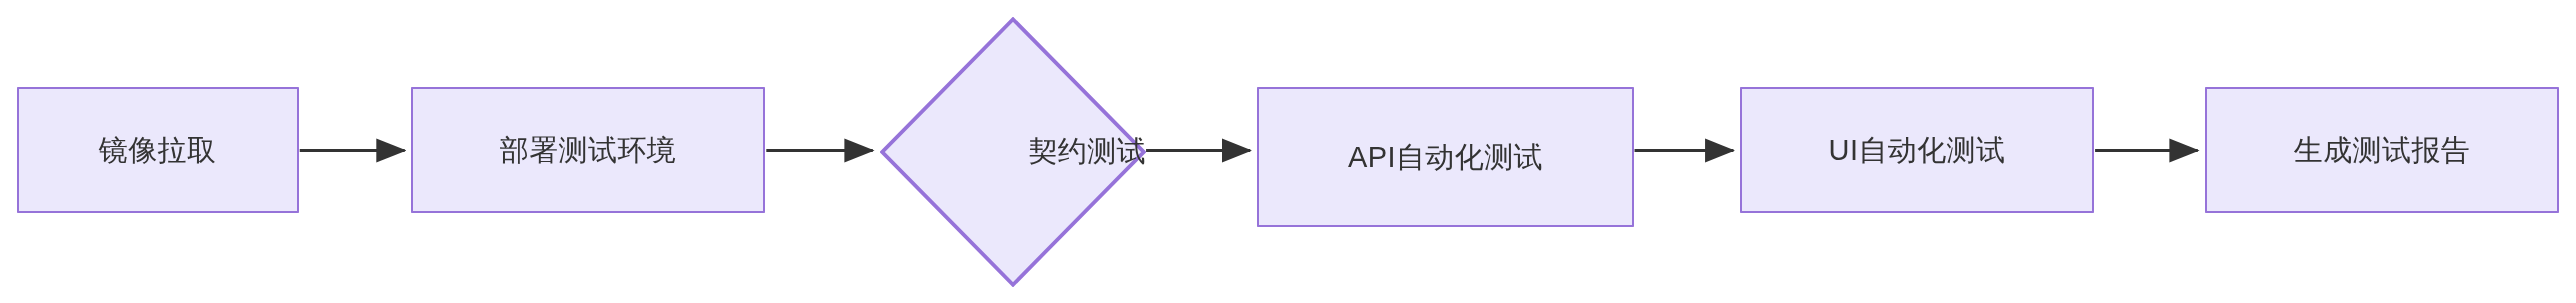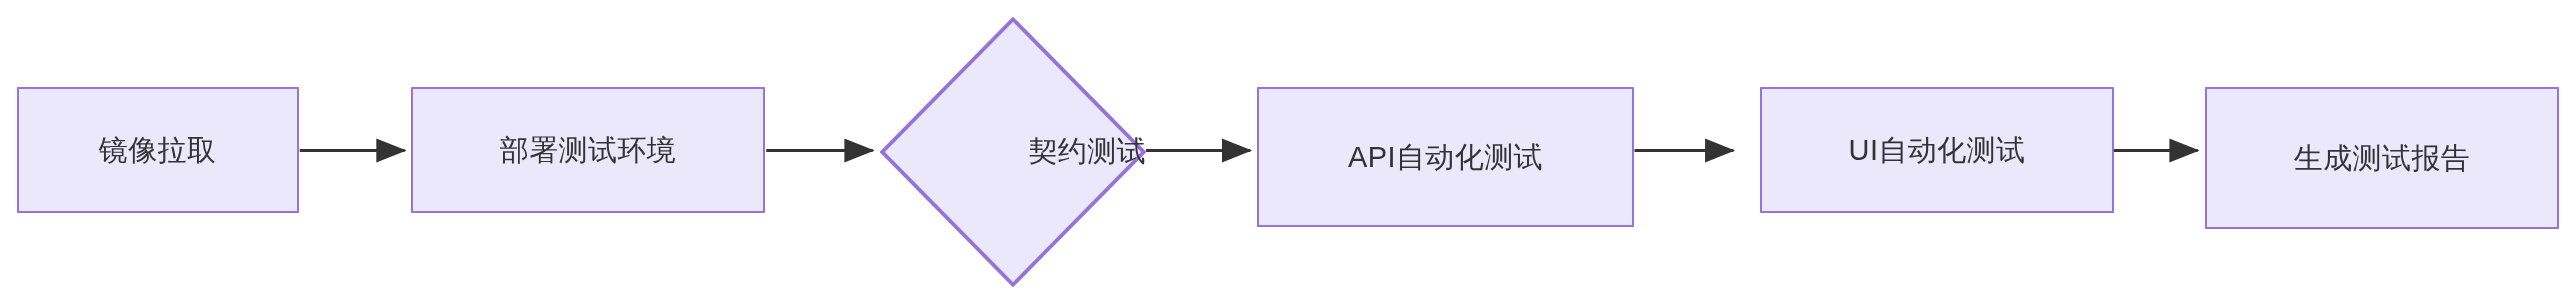--- a/index.html
+++ b/index.html
@@ -110,22 +110,22 @@
     </svg>
     <div class="diamond-label-wrap">
       <span class="node-label">契约测试</span>
     </div>
   </div>
 
   <div class="node node-rect" style="left:1257px; top:87px; width:377px; height:140px;">
     <span class="node-label">API自动化测试</span>
   </div>
 
-  <div class="node node-rect" style="left:1740px; top:87px; width:354px; height:126px;margin-left:20px;">
+  <div class="node node-rect" style="left:1740px; top:87px; width:354px; height:126px;">
     <span class="node-label">UI自动化测试</span>
   </div>
 
-  <div class="node node-rect" style="left:2205px; top:87px; width:354px; height:142px;">
+  <div class="node node-rect" style="left:2205px; top:87px; width:354px; height:126px;">
     <span class="node-label">生成测试报告</span>
   </div>
 
 </div>
 
 
 </body></html>

